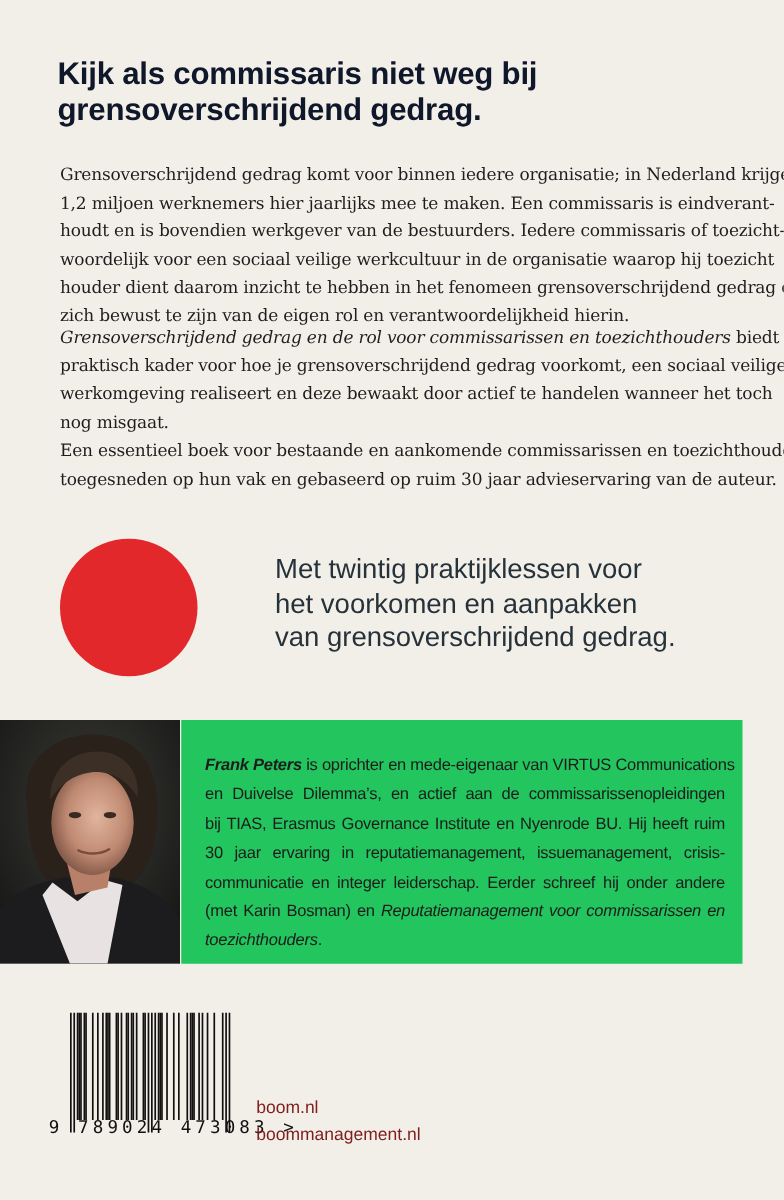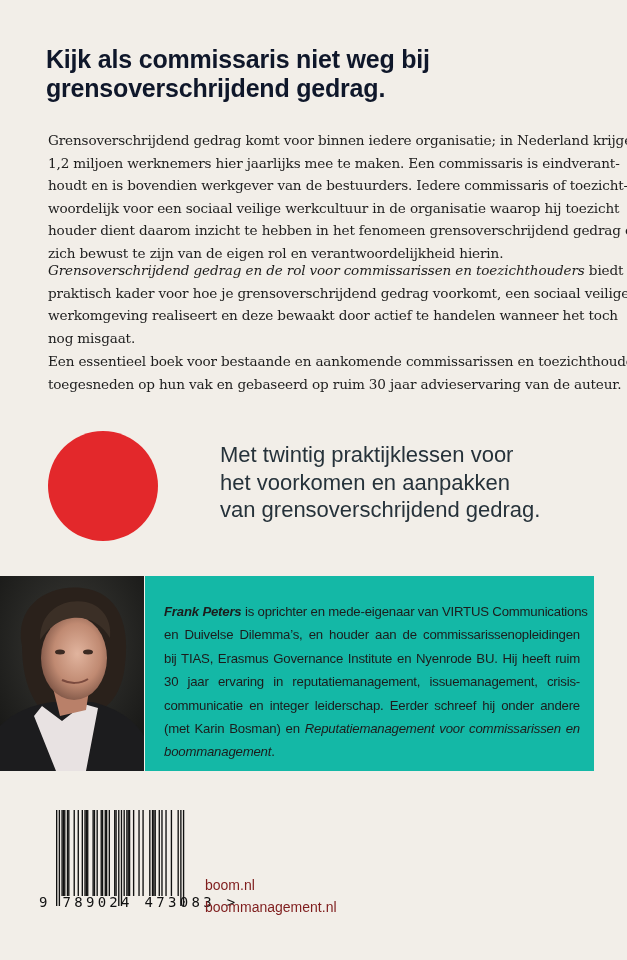--- a/index.html
+++ b/index.html
@@ -127,29 +127,29 @@
 
     <path d="M40 64 C40 34, 64 22, 86 26 C104 30, 112 46, 110 62 C102 48, 88 40, 72 42 C58 44, 48 52, 40 64 Z" fill="#3b2f26"></path>
 
     <ellipse cx="60" cy="76" rx="5" ry="2.5" fill="#3b2a22"></ellipse>
     <ellipse cx="88" cy="76" rx="5" ry="2.5" fill="#3b2a22"></ellipse>
 
     <path d="M62 104 C70 108, 80 108, 88 103" stroke="#7a4a3e" stroke-width="2" fill="none"></path>
   </svg>
 </div>
 
-<div class="bio-panel" id="biopanel" style="background: #14b8a6; text-decoration: underline;">
+<div class="bio-panel" id="biopanel" style="background: #22c55e; text-decoration: underline;">
   <div class="bio-text">
     <span class="ln"><b>Frank Peters</b><span> is oprichter en mede-eigenaar van VIRTUS Communications</span></span>
-    <span class="ln">en Duivelse Dilemma’s, en houder aan de commissarissenopleidingen</span>
+    <span class="ln">en Duivelse Dilemma’s, en actief aan de commissarissenopleidingen</span>
     <span class="ln">bij TIAS, Erasmus Governance Institute en Nyenrode BU. Hij heeft ruim</span>
     <span class="ln">30 jaar ervaring in reputatiemanagement, issuemanagement, crisis-</span>
     <span class="ln">communicatie en integer leiderschap. Eerder schreef hij onder andere</span>
     <span class="ln"><span>(met Karin Bosman) en </span><i>Reputatiemanagement voor commissarissen en</i></span>
-    <span class="ln last"><i>boommanagement</i><span>.</span></span>
+    <span class="ln last"><i>toezichthouders</i><span>.</span></span>
   </div>
 </div>
 
 <div class="barcode">
   <svg id="barcode-svg" width="132" height="102" viewBox="0 0 132 102">
       <rect x="2" y="0" width="1.35" height="96" fill="#111"></rect>
       <rect x="4.7" y="0" width="1.35" height="96" fill="#111"></rect>
       <rect x="7.4" y="0" width="1.35" height="86" fill="#111"></rect>
       <rect x="8.75" y="0" width="1.35" height="86" fill="#111"></rect>
       <rect x="10.100000000000001" y="0" width="1.35" height="86" fill="#111"></rect>

